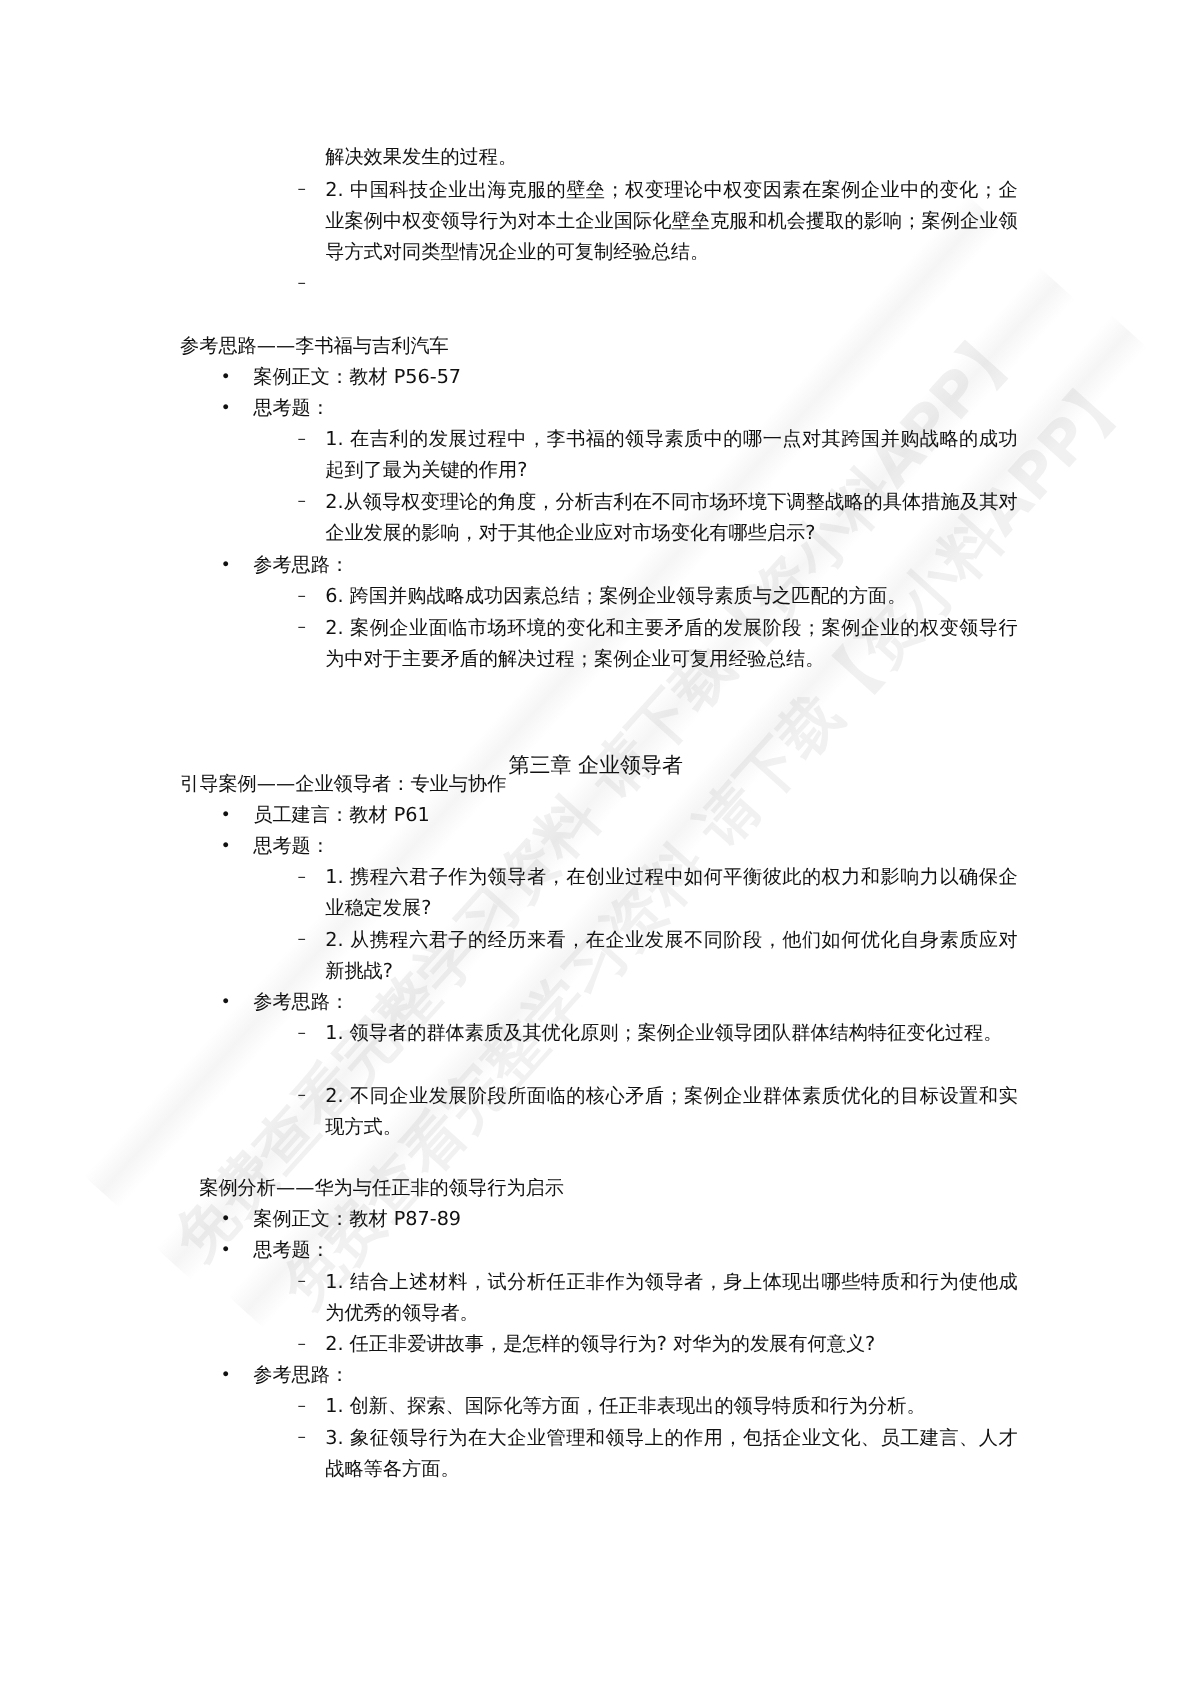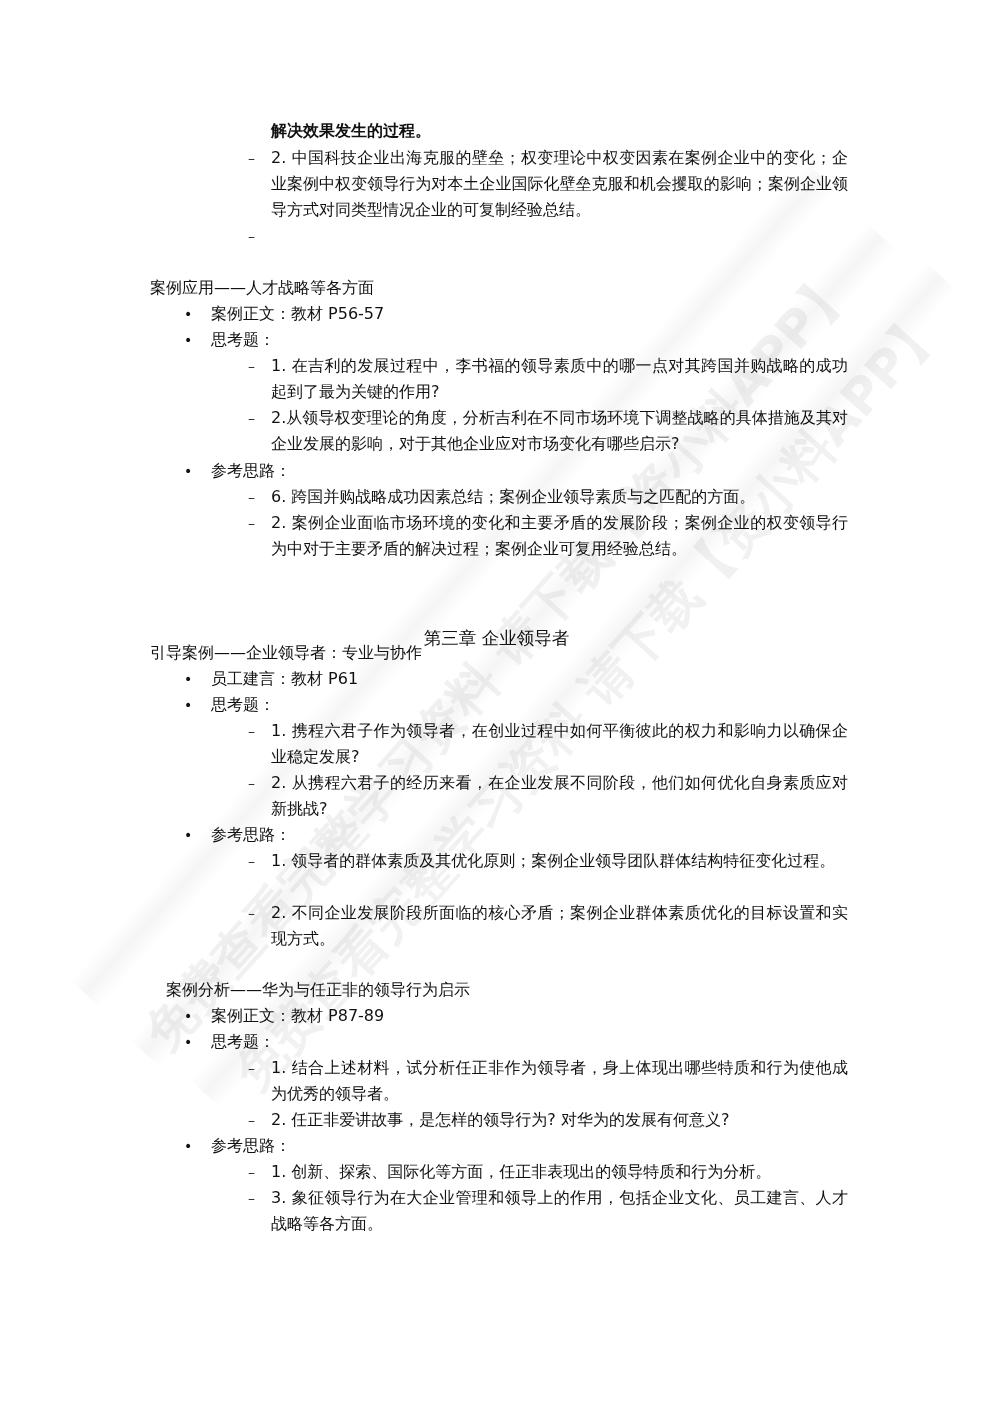--- a/index.html
+++ b/index.html
@@ -30,31 +30,31 @@
   <div class="watermark">
     <div class="wm-stripe" style="left:10px; top:800px;"></div>
     <div class="wm-stripe" style="left:70px; top:860px;"></div>
     <div class="wm-stripe" style="left:130px; top:900px;"></div>
     <div class="wm-band" style="left:70px; top:840px; font-size:50px;">免费查看完整学习资料 请下载【资小料APP】</div>
     <div class="wm-band" style="left:160px; top:880px; font-size:50px;">免费查看完整学习资料 请下载【资小料APP】</div>
   </div>
 
   <div class="content">
 
-    <div class="line" style="left:271px; top:118px;font-weight:bold;">解决效果发生的过程。</div>
+    <div class="line" style="left:271px; top:118px;">解决效果发生的过程。</div>
     <div class="sub" style="top:145px;">
       <span class="dash">–</span>
       <span class="sub-text">2. 中国科技企业出海克服的壁垒；权变理论中权变因素在案例企业中的变化；企业案例中权变领导行为对本土企业国际化壁垒克服和机会攫取的影响；案例企业领导方式对同类型情况企业的可复制经验总结。</span>
     </div>
     <div class="sub" style="top:223px;">
       <span class="dash">–</span>
       <span class="sub-text"></span>
     </div>
 
-    <div class="line sec-title" style="top:275px;">案例应用——人才战略等各方面</div>
+    <div class="line sec-title" style="top:275px;">参考思路——李书福与吉利汽车</div>
     <div class="line bullet-row" style="top:301px;">
       <span class="bullet-dot">•</span>
       <span class="bullet-text">案例正文：教材 P56-57</span>
     </div>
     <div class="line bullet-row" style="top:327px;">
       <span class="bullet-dot">•</span>
       <span class="bullet-text">思考题：</span>
     </div>
     <div class="sub" style="top:353px;">
       <span class="dash">–</span>

